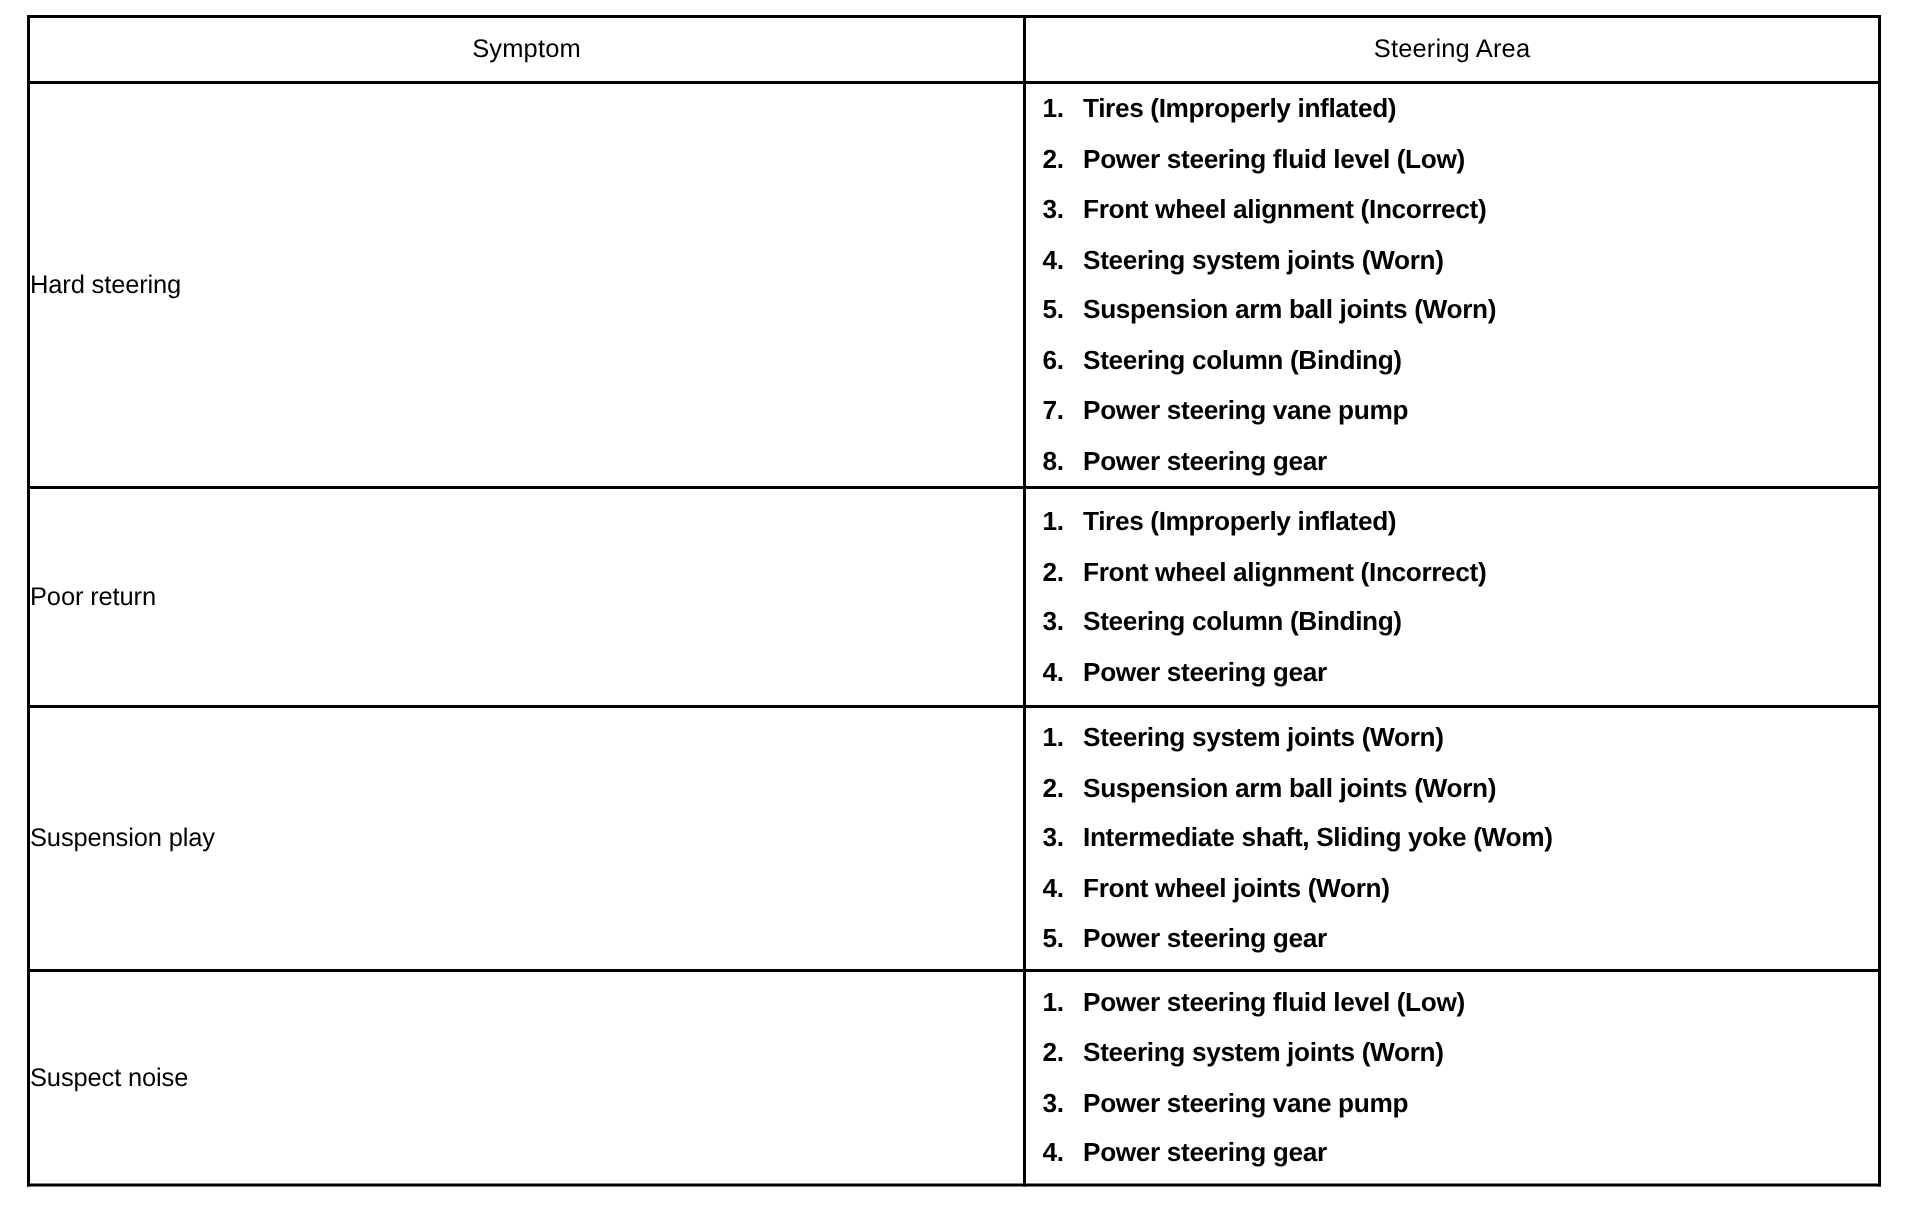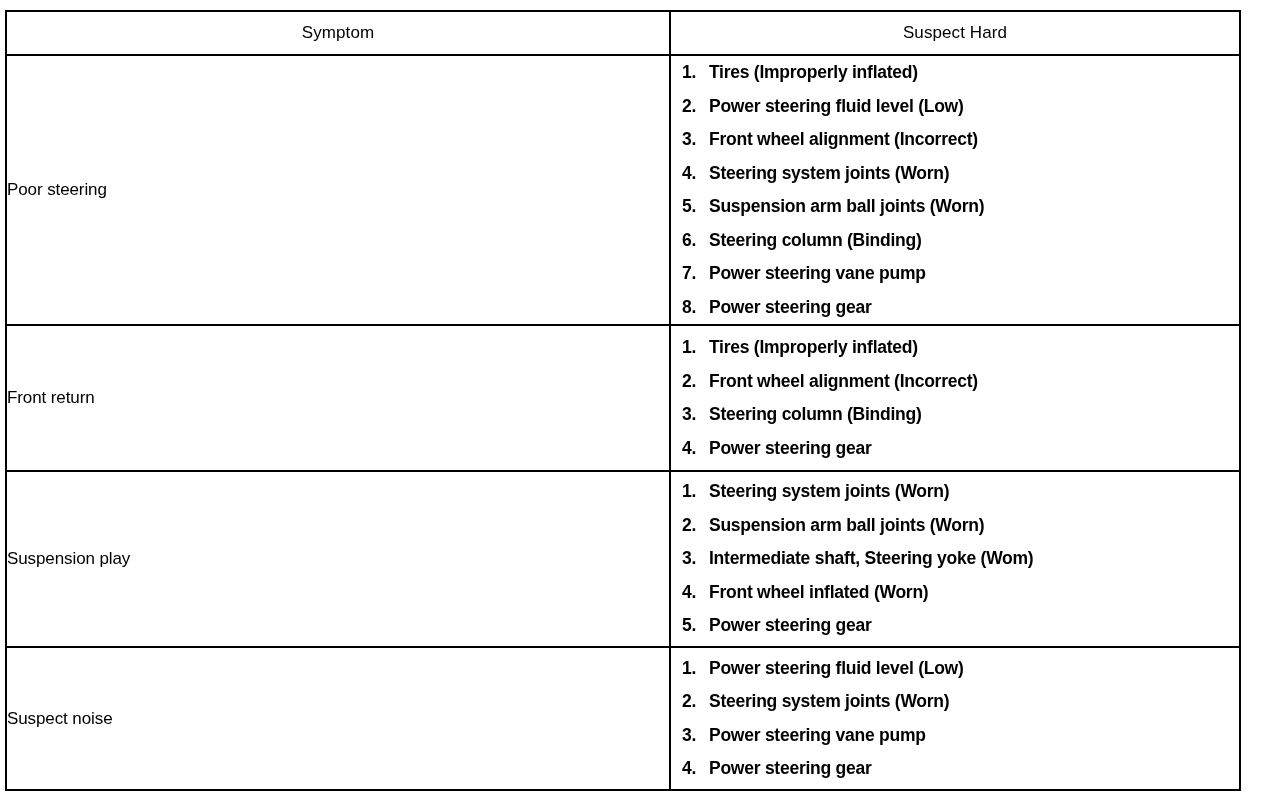--- a/index.html
+++ b/index.html
@@ -12,21 +12,21 @@
     width: 1280px;
     height: 812px;
     font-family: "Liberation Sans", sans-serif;
     color: #000000;
     overflow: hidden;
     position: relative;
   }
 
   #table-wrap {
     position: absolute;
-    left: 5px;
+    left: 18px;
     top: 10px;
     width: 1234px;
     height: 773px;
     box-sizing: border-box;
   }
 
   table.diag {
     border-collapse: collapse;
     width: 100%;
     height: 100%;
@@ -103,27 +103,27 @@
 
 <div id="table-wrap">
   <table class="diag">
     <colgroup>
       <col class="c-symptom">
       <col class="c-suspect">
     </colgroup>
     <thead>
       <tr>
         <th>Symptom</th>
-        <th>Suspect Hard</th>
+        <th>Steering Area</th>
       </tr>
     </thead>
     <tbody id="table-body">
 
     <tr class="row-hard">
-          <td class="symptom-cell">Poor steering</td>
+          <td class="symptom-cell">Hard steering</td>
           <td class="suspect-cell">
             <ol class="suspect-list">
               <li>
                 <span class="num">1.</span>
                 <span class="txt">Tires (Improperly inflated)</span>
               </li>
               <li>
                 <span class="num">2.</span>
                 <span class="txt">Power steering fluid level (Low)</span>
               </li>
@@ -148,21 +148,21 @@
                 <span class="txt">Power steering vane pump</span>
               </li>
               <li>
                 <span class="num">8.</span>
                 <span class="txt">Power steering gear</span>
               </li>
             </ol>
           </td>
         </tr>
         <tr class="row-poor">
-          <td class="symptom-cell">Front return</td>
+          <td class="symptom-cell">Poor return</td>
           <td class="suspect-cell">
             <ol class="suspect-list">
               <li>
                 <span class="num">1.</span>
                 <span class="txt">Tires (Improperly inflated)</span>
               </li>
               <li>
                 <span class="num">2.</span>
                 <span class="txt">Front wheel alignment (Incorrect)</span>
               </li>
@@ -184,25 +184,25 @@
               <li>
                 <span class="num">1.</span>
                 <span class="txt">Steering system joints (Worn)</span>
               </li>
               <li>
                 <span class="num">2.</span>
                 <span class="txt">Suspension arm ball joints (Worn)</span>
               </li>
               <li>
                 <span class="num">3.</span>
-                <span class="txt">Intermediate shaft, Steering yoke (Wom)</span>
-              </li>
-              <li>
-                <span class="num">4.</span>
-                <span class="txt">Front wheel inflated (Worn)</span>
+                <span class="txt">Intermediate shaft, Sliding yoke (Wom)</span>
+              </li>
+              <li>
+                <span class="num">4.</span>
+                <span class="txt">Front wheel joints (Worn)</span>
               </li>
               <li>
                 <span class="num">5.</span>
                 <span class="txt">Power steering gear</span>
               </li>
             </ol>
           </td>
         </tr>
         <tr class="row-abnorm">
           <td class="symptom-cell">Suspect noise</td>

